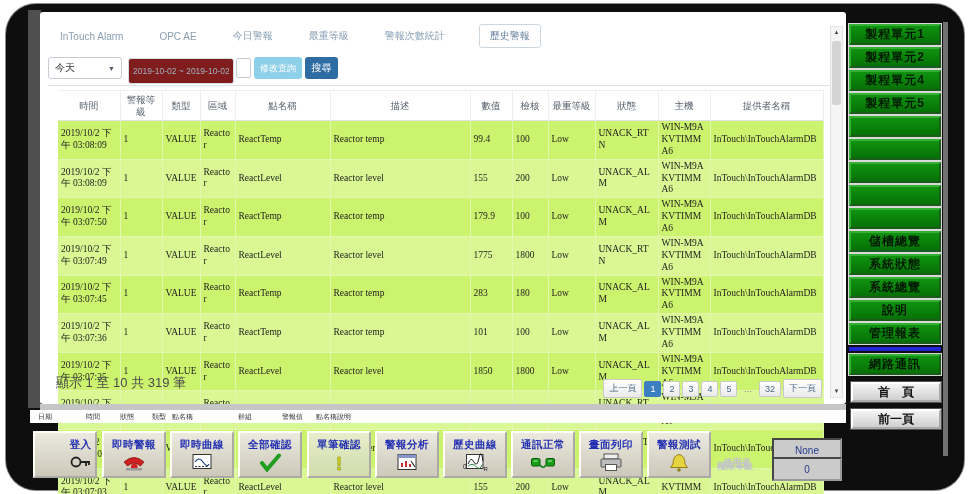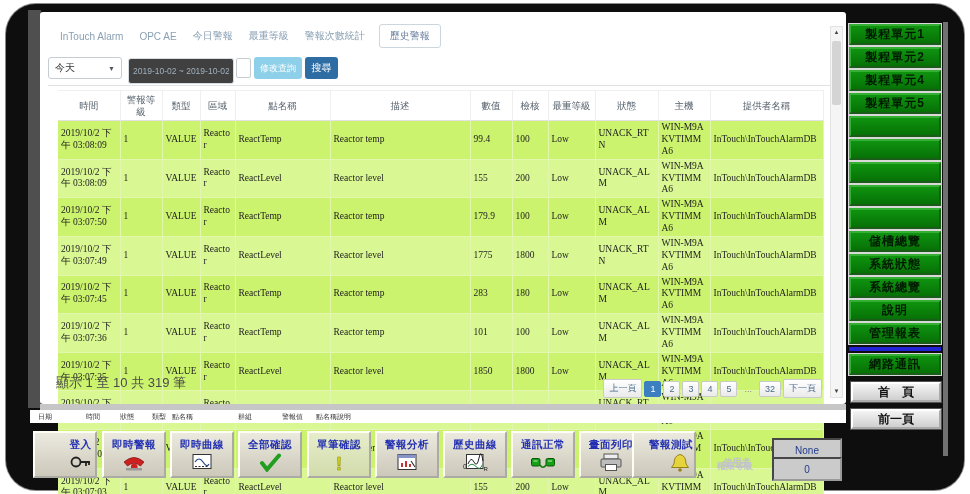--- a/index.html
+++ b/index.html
@@ -9,29 +9,29 @@
 
   
   .bezel{position:absolute;left:6px;top:4px;width:958px;height:486px;background:#0e0e0e;border-radius:30px;box-shadow:0 0 0 1px #8a8a8a;}
   .bezel-edge{position:absolute;left:28px;top:10px;width:13px;height:398px;background:#4f4f4f;}
   .side-strip{position:absolute;left:943px;top:22px;width:5px;height:434px;background:#a8a8a8;opacity:.65;}
 
   
   .panel{position:absolute;left:40px;top:12px;width:806px;height:392px;background:#ffffff;border-radius:3px;}
 
   
-  .tabs{position:absolute;left:18px;top:12px;height:24px;display:flex;align-items:center;gap:12px;}
+  .tabs{position:absolute;left:18px;top:12px;height:24px;display:flex;align-items:center;gap:32px;}
   .tab{font-size:10px;color:#8aa0b4;white-space:nowrap;cursor:pointer;padding:4px 2px;}
   .tab.active{border:1px solid #ccd6de;border-radius:3px;padding:4px 10px;color:#6b82a0;background:#fff;}
 
   
   .filter-row{position:absolute;left:0;top:45px;width:100%;height:22px;}
   .select{position:absolute;left:8px;top:0;width:74px;height:22px;border:1px solid #c5ccd2;border-radius:3px;background:#fff;display:flex;align-items:center;justify-content:space-between;padding:0 6px;font-size:10px;color:#333;cursor:pointer;}
   .select .chev{font-size:7px;color:#556;}
-  .date-input{position:absolute;left:88px;top:1px;width:106px;height:20px;background:#404040;border:1px solid #d7dee3;border-radius:3px;font-size:8.5px;color:#9fb0bd;padding:12px 4px;}
+  .date-input{position:absolute;left:88px;top:1px;width:106px;height:20px;background:#7f1d1d;border:1px solid #d7dee3;border-radius:3px;font-size:8.5px;color:#9fb0bd;padding:12px 4px;}
   .mini-input{position:absolute;left:196px;top:1px;width:15px;height:20px;border:1px solid #c5ccd2;border-radius:2px;background:#fff;}
   .btn-modify{position:absolute;left:214px;top:0;width:48px;height:22px;background:#8ed0ea;border:none;border-radius:3px;color:#fff;font-size:9px;cursor:pointer;}
   .btn-search{position:absolute;left:265px;top:0;width:33px;height:22px;background:#2e6da4;border:none;border-radius:3px;color:#fff;font-size:10px;cursor:pointer;}
 
   .divider{position:absolute;left:8px;top:73px;width:786px;height:1px;background:#e2e2e2;}
 
   
   table.alarm{position:absolute;left:18px;top:78px;width:765px;border-collapse:collapse;table-layout:fixed;}
   table.alarm th{font-size:9.5px;font-weight:normal;color:#55606b;height:30px;text-align:center;vertical-align:middle;border-right:1px solid #efefef;border-bottom:1px solid #e2e2e2;border-top:1px solid #efefef;line-height:1.25;padding:1px 2px;background:#fff;}
   table.alarm td{font-family:"Liberation Serif","DejaVu Serif",serif;font-size:9.5px;color:#1d1d1d;height:25px;padding:1px 3px;border-right:1px solid #e3f6ad;border-bottom:1px solid #e3f6ad;line-height:1.25;vertical-align:middle;word-break:break-all;}
@@ -416,21 +416,21 @@
       <div class="tbtn" style="left: 579px;">
         <div class="lbl">畫面列印</div>
         <div>
           <svg width="26" height="19" viewBox="0 0 26 19">
             <rect x="6" y="1" width="14" height="5" fill="#eee" stroke="#555"></rect>
             <rect x="3" y="6" width="20" height="8" rx="1" fill="#bdbdbd" stroke="#555"></rect>
             <rect x="7.5" y="11.5" width="11" height="6" fill="#fff" stroke="#555"></rect>
           </svg>
         </div>
       </div>
-      <div class="tbtn" style="left: 632px; align-items: flex-end;">
+      <div class="tbtn" style="left: 647px;">
         <div class="lbl">警報測試</div>
         <div>
           <svg width="26" height="19" viewBox="0 0 26 19">
             <path d="M13 1.5 q6 1 6 9.5 l2.5 3.5 h-17 l2.5 -3.5 q0 -8.5 6 -9.5" fill="#e6d43c" stroke="#96801a"></path>
             <circle cx="13" cy="17" r="1.8" fill="#96801a"></circle>
           </svg>
         </div>
       </div>
     </div>
 

